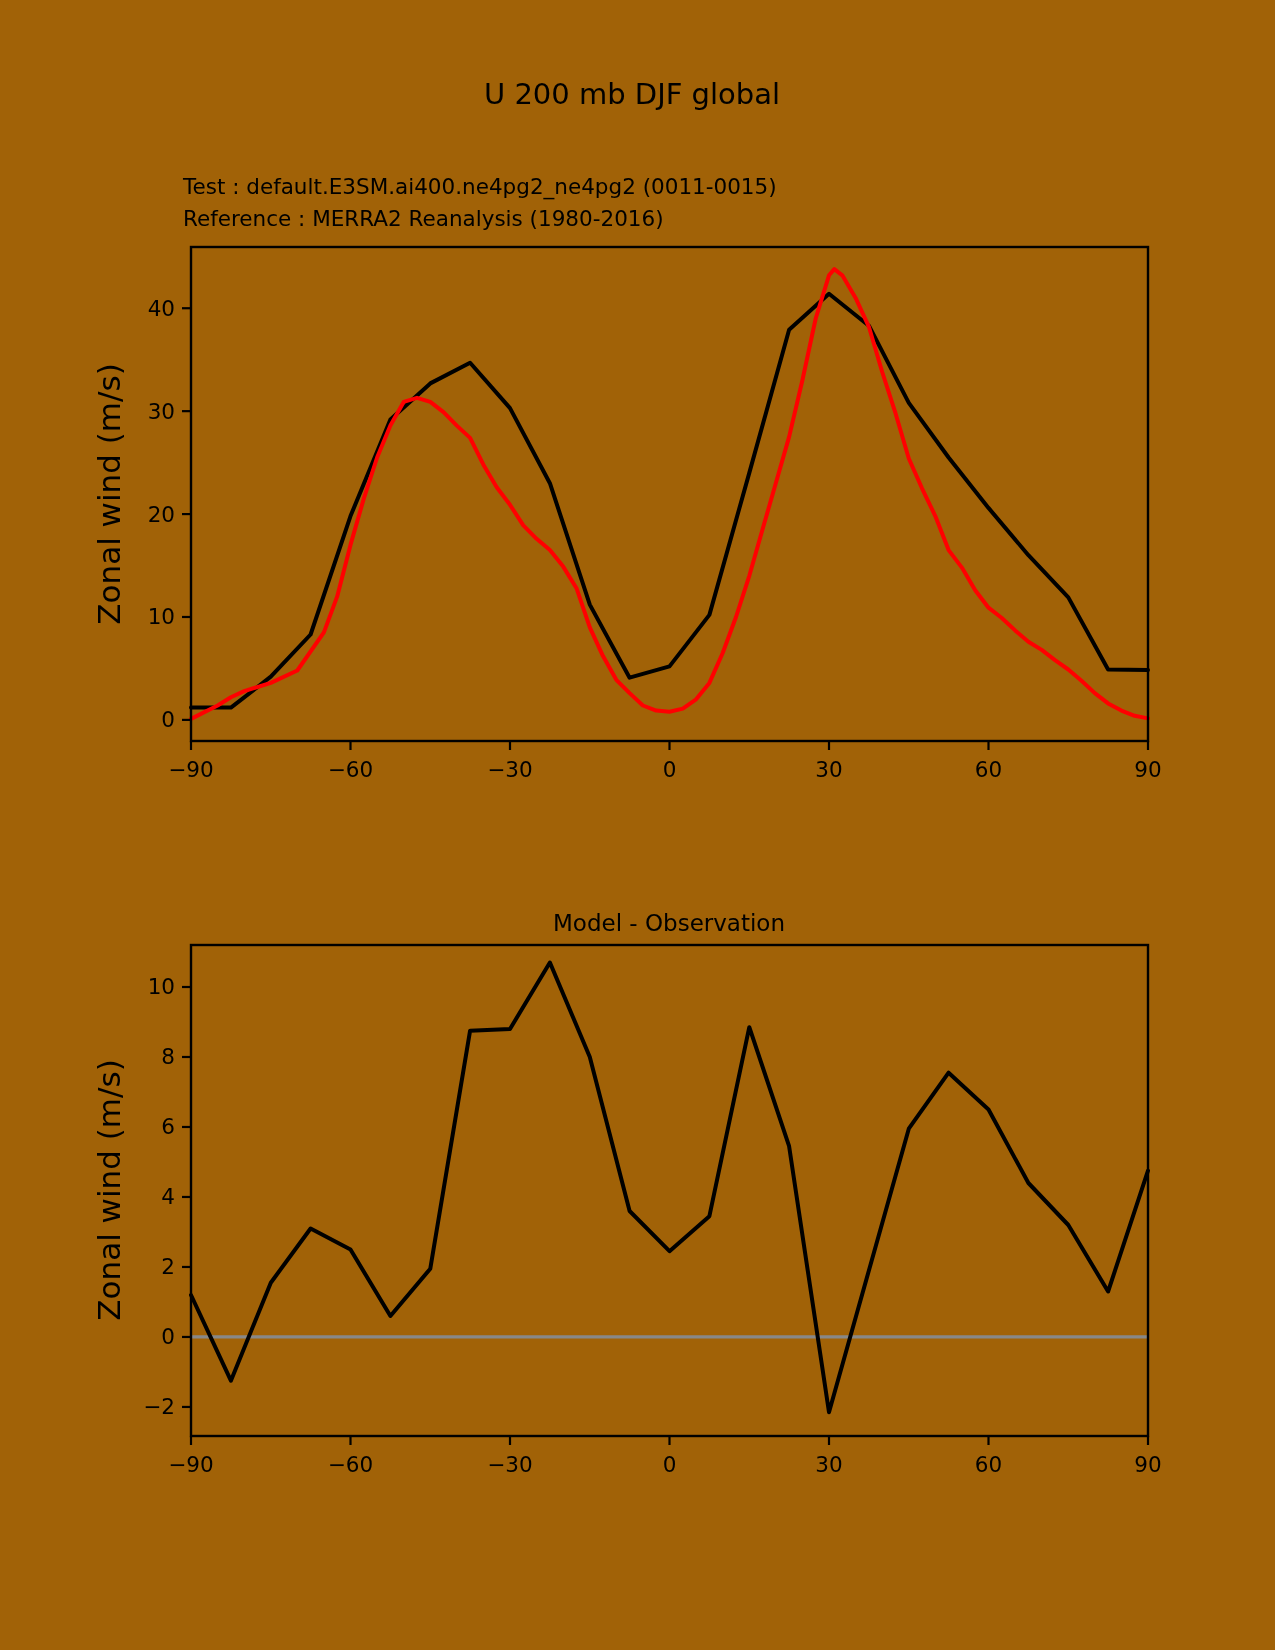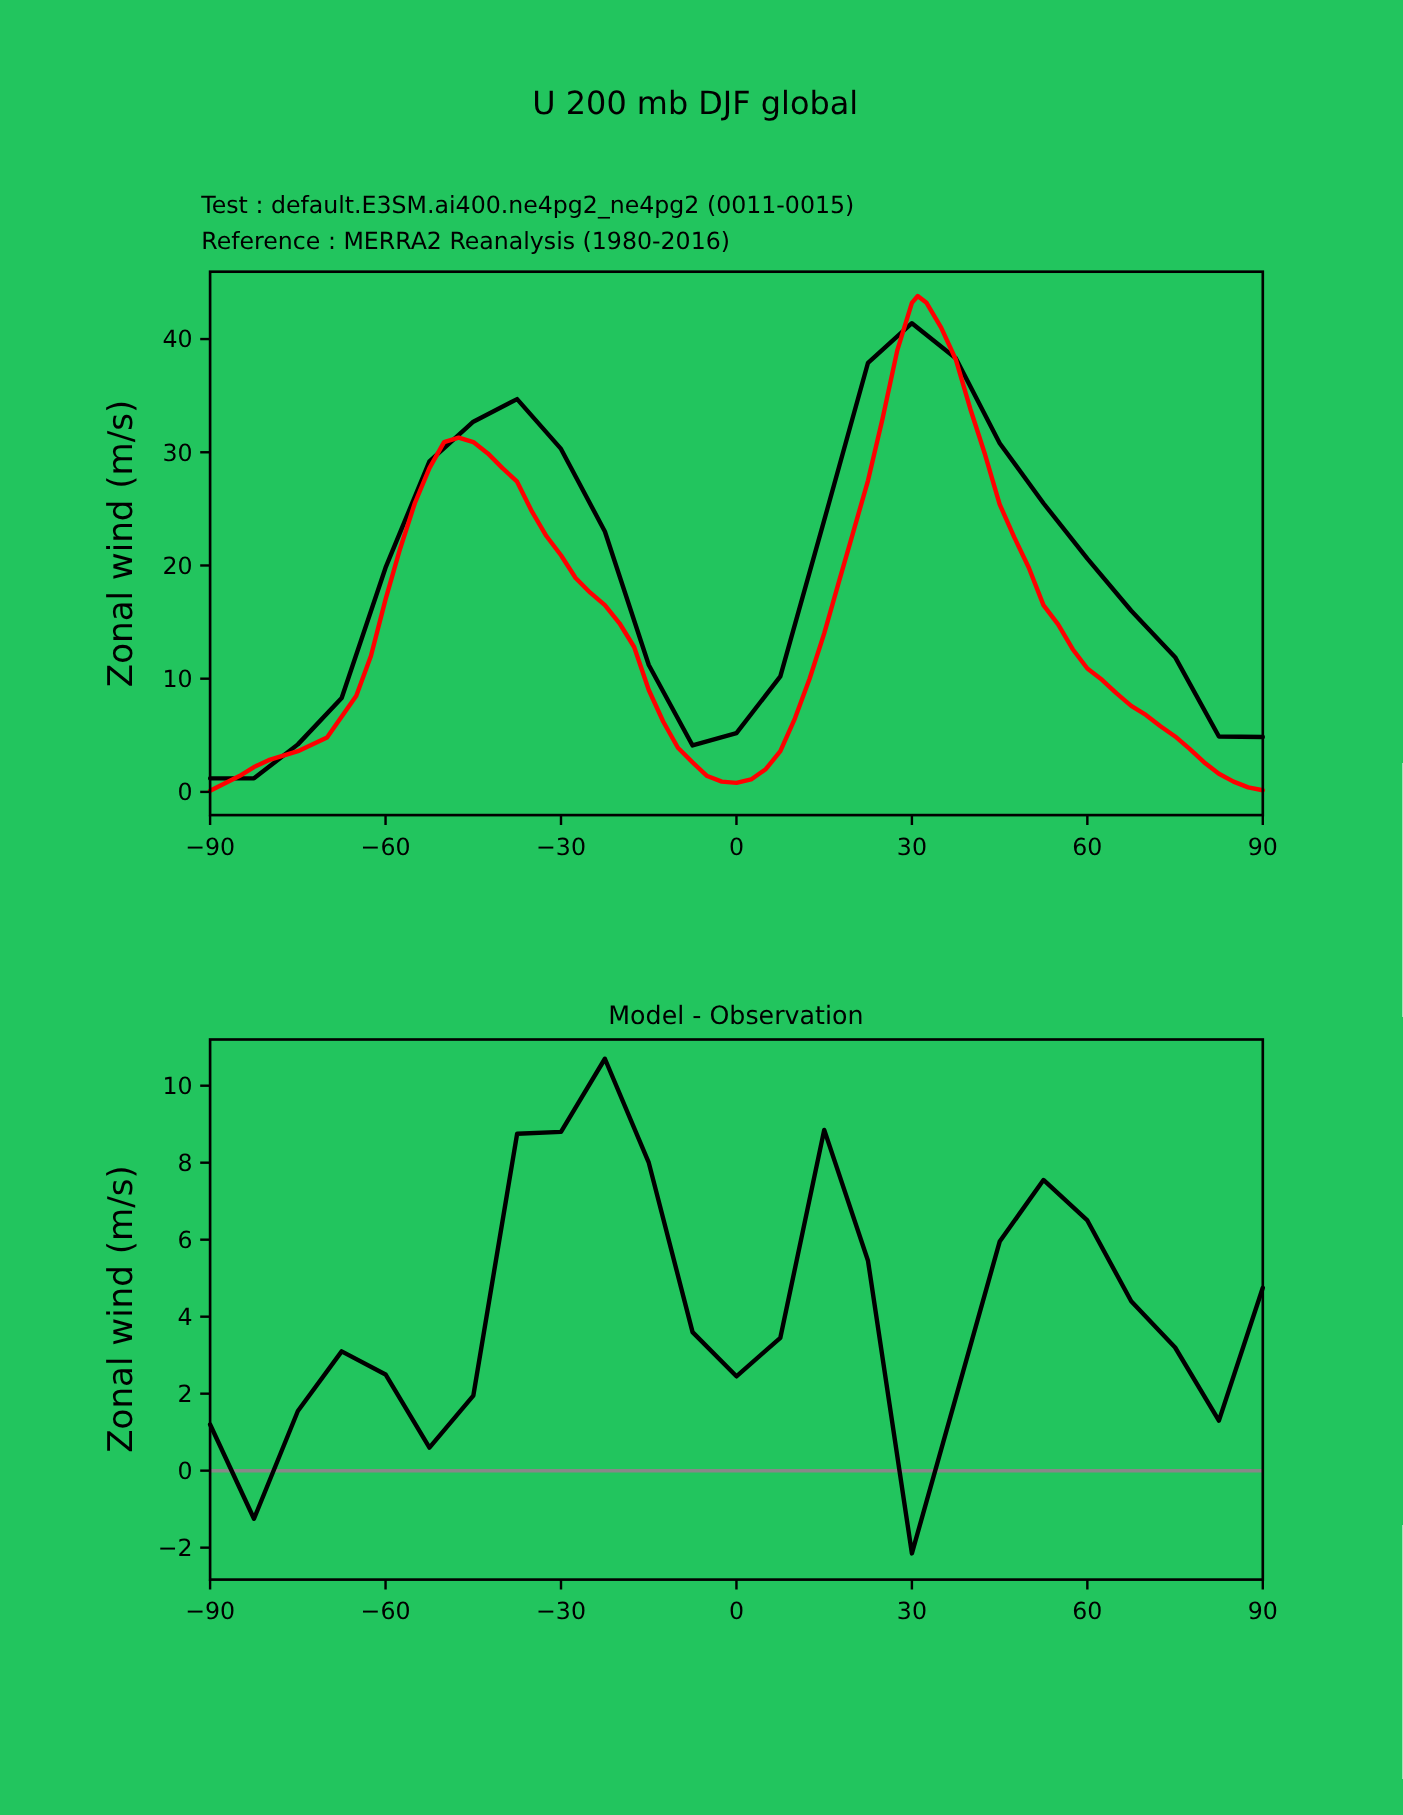--- a/index.html
+++ b/index.html
@@ -1,16 +1,16 @@
 <!DOCTYPE html>
 <html><head>
 <meta charset="utf-8">
 <style>
   html,body{margin:0;padding:0;background:#ffffff;}
-  .figure{width:1275px;height:1650px;margin:0 auto;background:#22c55e;position:relative;
+  .figure{width:1275px;height:1650px;margin:0 auto;background:#a16207;position:relative;
           font-family:"DejaVu Sans","Liberation Sans",sans-serif;}
   svg text{font-family:"DejaVu Sans","Liberation Sans",sans-serif;fill:#000000;}
 </style>
 </head>
 <body>
 
 <div class="figure">
   <svg width="1275" height="1650" viewBox="0 0 1275 1650">
 
     <text x="632" y="104" text-anchor="middle" font-size="29">U 200 mb DJF global</text>

